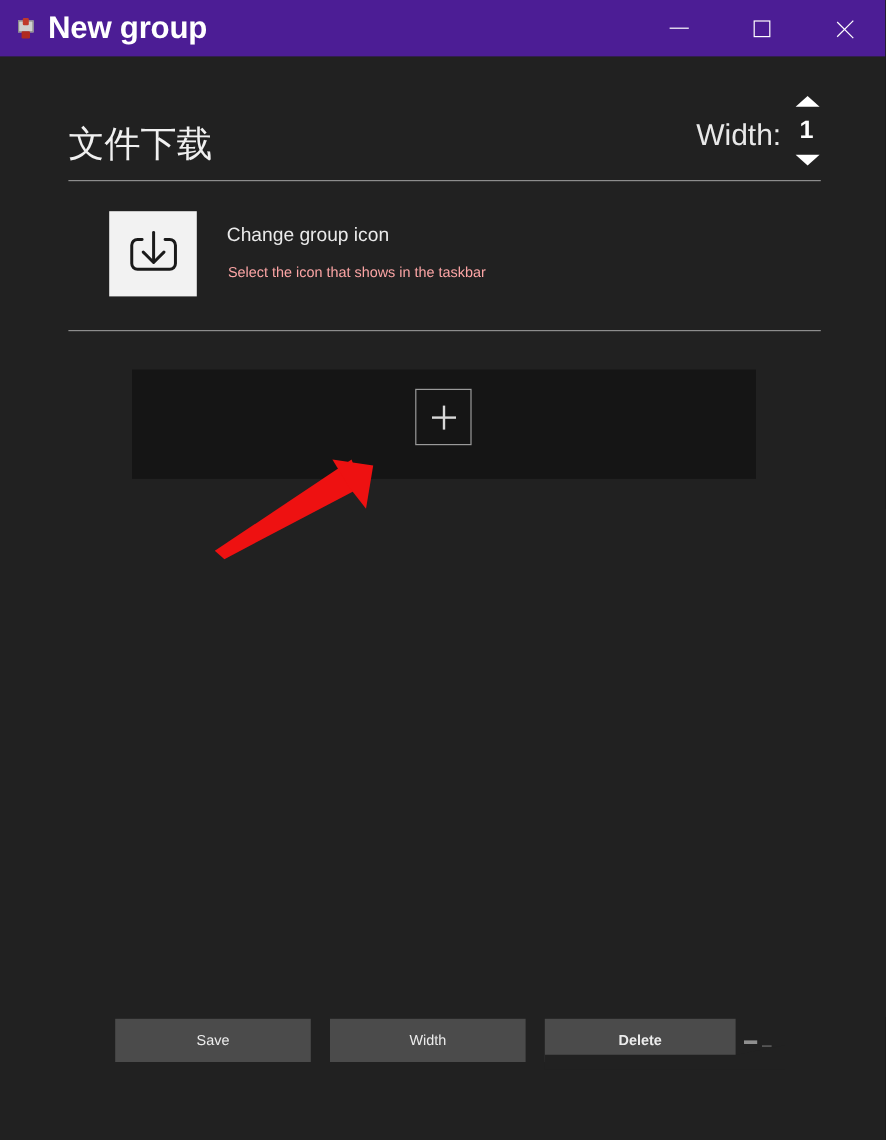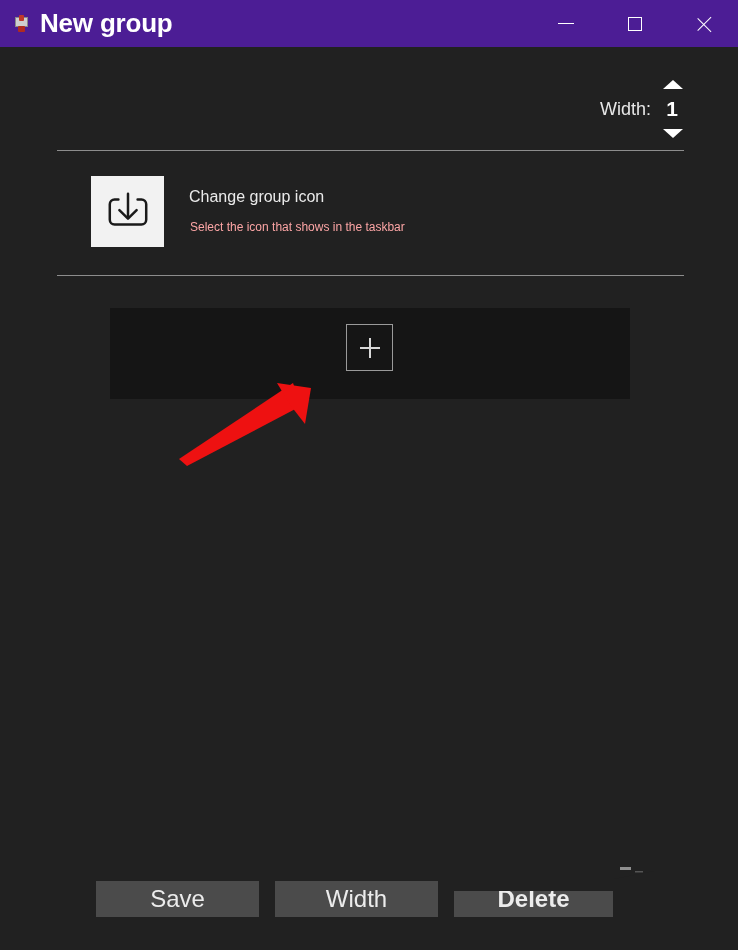--- a/index.html
+++ b/index.html
@@ -120,21 +120,21 @@
     top: 100px;
     font-size: 30px;
     color: #f0f0f0;
     font-weight: normal;
     white-space: nowrap;
   }
   .width-label {
     position: absolute;
     right: 87px;
     top: 99px;
-    font-size: 18px;
+    font-size: 25px;
     color: #e8e8e8;
     white-space: nowrap;
   }
   .width-spinner {
     position: absolute;
     right: 48px;
     top: 75px;
     width: 36px;
     height: 68px;
   }
@@ -265,27 +265,26 @@
     pointer-events: none;
   }
 
   
   .btn {
     position: absolute;
     top: 849px;
     height: 36px;
     background: #4b4b4b;
     color: #ececec;
-    font-size: 24px;
+    font-size: 12px;
     display: flex;
     align-items: center;
     justify-content: center;
     border: none;
     font-family: "Liberation Sans", sans-serif;
-    margin-top: 32px;
   }
   .btn-save   { left: 96px;  width: 163px; }
   .btn-exit   { left: 275px; width: 163px; }
   .btn-delete { left: 454px; width: 159px; font-weight: bold; }
 
   .delete-artifact {
     position: absolute;
     left: 454px;
     top: 849px;
     width: 200px;
@@ -312,20 +311,21 @@
       </div>
       <div class="win-btn">
         <div class="glyph-max"></div>
       </div>
       <div class="win-btn">
         <div class="glyph-close"></div>
       </div>
     </div>
   </div>
 
+  <div class="group-title">文件下载</div>
 
   <div class="width-label">Width:</div>
 
   <div class="width-spinner">
     <div class="spin-arrow spin-up"></div>
     <div class="width-value">1</div>
     <div class="spin-arrow spin-down"></div>
   </div>
 
   <div class="divider divider-1"></div>

